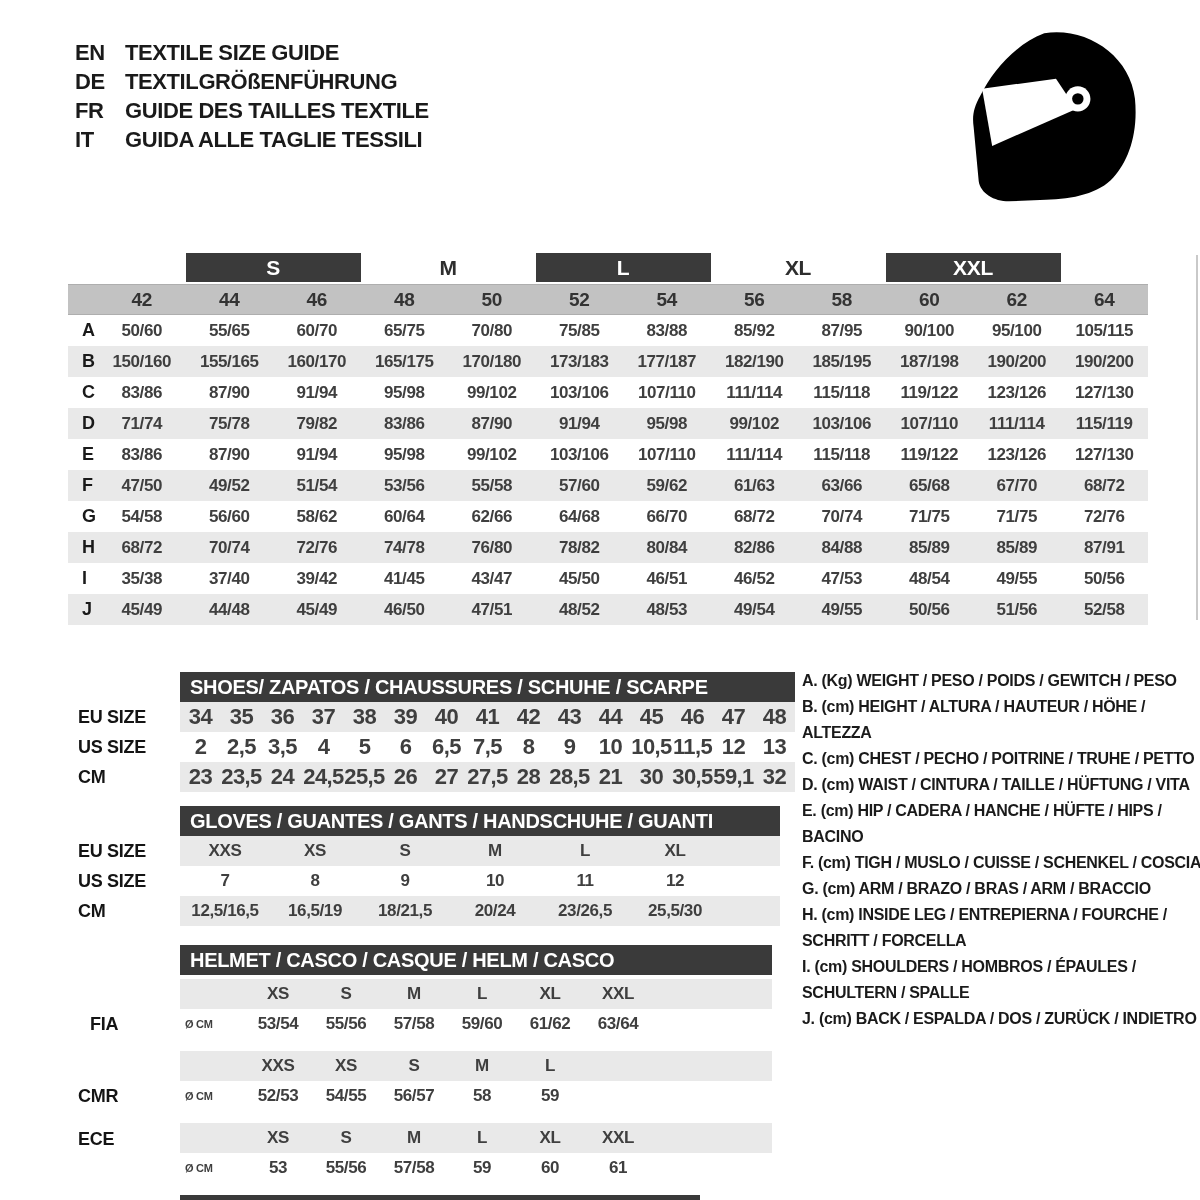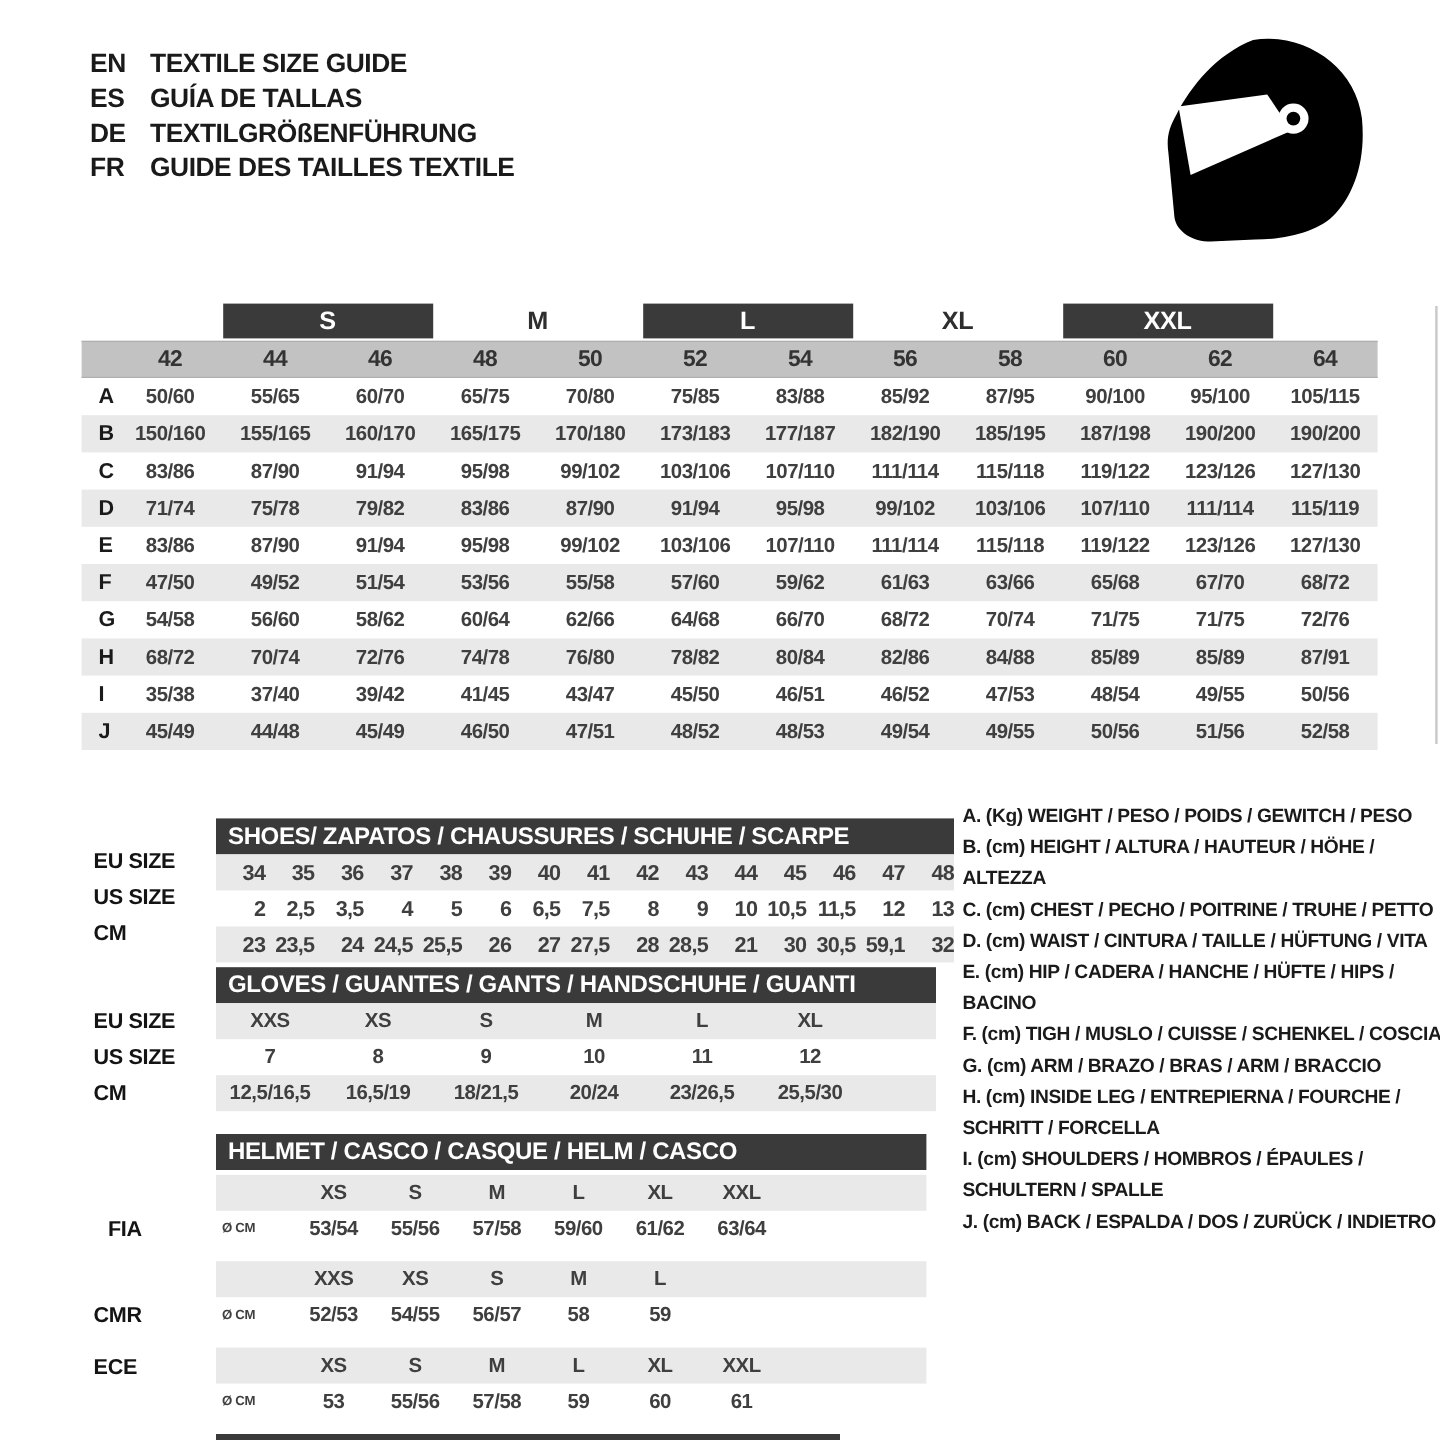--- a/index.html
+++ b/index.html
@@ -34,26 +34,26 @@
   .band-end { flex:0 0 87.5px; }
   .band { flex:0 0 175px; height:29px; display:flex; align-items:center; justify-content:center;
           font-size:21px; letter-spacing:-0.3px; margin-bottom:2px; }
   .band.dark { background:#3a3a3a; color:#ffffff; }
   .band.plain { background:transparent; color:#2e2e2e; }
 
   
   .bar { height:30px; background:#3a3a3a; color:#fff; display:flex; align-items:center;
          padding-left:10px; font-size:20px; letter-spacing:-0.3px; white-space:nowrap; }
   .block { position:absolute; }
-  #shoes-block  { left:180px; top:672px; width:615px;margin-top:10px; }
+  #shoes-block  { left:180px; top:672px; width:615px; }
   #gloves-block { left:180px; top:806px; width:600px; }
   #helmet-block { left:180px; top:945px; width:592px; }
   .s-row { display:flex; height:30px; align-items:center; width:100%; }
   .s-row.shaded { background:#e9e9e9; }
-  .s-cell { flex:0 0 41px; text-align:right; font-size:18px; letter-spacing:-0.6px; }
+  .s-cell { flex:0 0 41px; text-align:center; font-size:22px; letter-spacing:-0.6px; }
   .g-cell { flex:0 0 90px; text-align:center; font-size:17px; letter-spacing:-0.4px; }
   .h-unit { flex:0 0 64px; padding-left:5px; font-size:11px; letter-spacing:-0.3px; }
   .h-cell { flex:0 0 68px; text-align:center; font-size:17px; letter-spacing:-0.4px; }
   .h-gap0 { height:4px; } .h-gap { height:12px; }
 
   .side-label { position:absolute; left:78px; height:30px; line-height:30px;
                 font-size:18px; color:#141414; letter-spacing:-0.3px; white-space:nowrap; }
 
   
   #legend { position:absolute; left:802px; top:668px; width:402px;
@@ -66,30 +66,30 @@
 <body>
 
 <div class="page">
 
   <div class="lang-titles">
       <div class="lang-row">
         <div class="lang-code">EN</div>
         <div class="lang-text">TEXTILE SIZE GUIDE</div>
       </div>
       <div class="lang-row">
-        <div class="lang-code">ES</div>
-        <div class="lang-text">GUÍA DE TALLAS</div>
-      </div>
-      <div class="lang-row">
         <div class="lang-code">DE</div>
         <div class="lang-text">TEXTILGRÖßENFÜHRUNG</div>
       </div>
       <div class="lang-row">
         <div class="lang-code">FR</div>
         <div class="lang-text">GUIDE DES TAILLES TEXTILE</div>
+      </div>
+      <div class="lang-row">
+        <div class="lang-code">IT</div>
+        <div class="lang-text">GUIDA ALLE TAGLIE TESSILI</div>
       </div>
     </div>
 
   <div class="helmet-icon">
     <svg viewBox="0 0 100 104" width="168" height="182" aria-hidden="true">
       <path fill="#000000" d="M43,1 C68,-3 94,14 97,40 C99,61 93,77 84,87 C76,96 60,100 44,100
                L22,101 C13,101 5,96 4,89 L1,57 C0,50 1,45 5,38 C12,24 25,8 43,1 Z"></path>
       <path fill="#ffffff" d="M6,34 L50,28 L62,46 L12,68 Z"></path>
       <circle cx="63" cy="40" r="7.5" fill="#ffffff"></circle>
       <circle cx="63" cy="40" r="3.4" fill="#000000"></circle>

